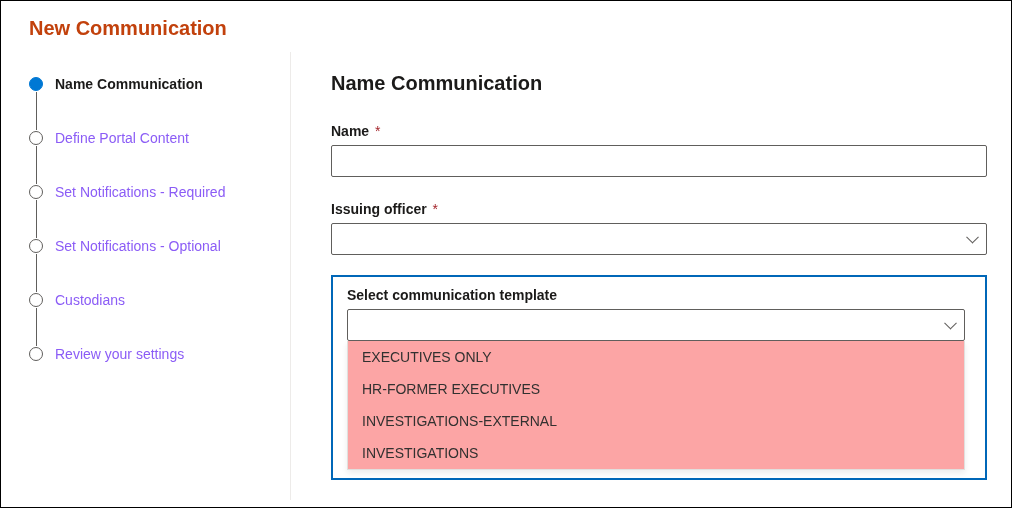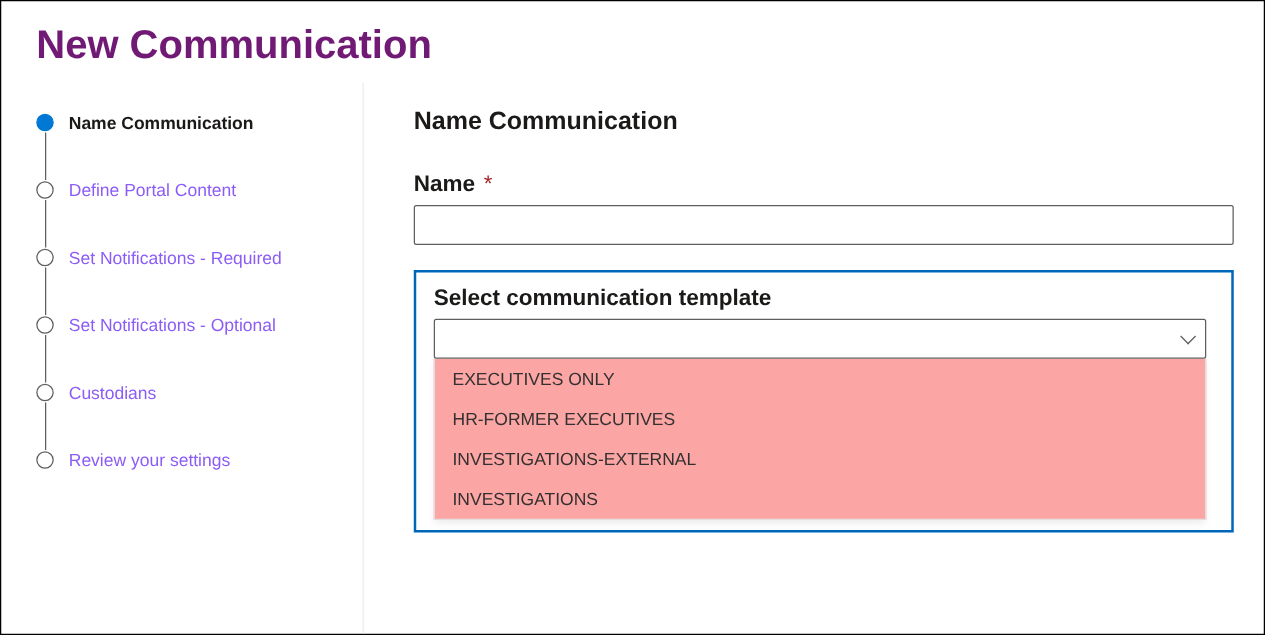--- a/index.html
+++ b/index.html
@@ -6,24 +6,24 @@
   body {
     font-family: "Segoe UI", -apple-system, BlinkMacSystemFont, sans-serif;
     background: #fff;
     color: #323130;
     width: 1012px;
     height: 508px;
     border: 1px solid #000;
     overflow: hidden;
   }
   .page-title {
-    font-size: 32px;
+    font-size: 20px;
     font-weight: 700;
     padding: 16px 0 12px 28px;
-    color: #701a75;
+    color: #c2410c;
   }
   .content {
     display: flex;
     height: calc(100% - 58px);
   }
   .sidebar {
     width: 290px;
     border-right: 1px solid #edebe9;
     padding: 24px 0 0 28px;
   }
@@ -67,21 +67,21 @@
   .section-title {
     font-size: 20px;
     font-weight: 700;
     color: #1b1a19;
     margin-bottom: 28px;
   }
   .field {
     margin-bottom: 24px;
   }
   .field-label {
-    font-size: 18px;
+    font-size: 14px;
     font-weight: 600;
     color: #1b1a19;
     margin-bottom: 6px;
     display: block;
   }
   .req { color: #a4262c; margin-left: 2px; font-weight: 400; }
   .text-input, .select-input {
     width: 100%;
     height: 32px;
     border: 1px solid #605e5c;
@@ -172,20 +172,29 @@
     <h2 class="section-title">Name Communication</h2>
 
     <div class="field">
       <label class="field-label">
         <span>Name</span>
         <span class="req">*</span>
       </label>
       <input type="text" class="text-input" value="" style="">
     </div>
 
+    <div class="field">
+      <label class="field-label">
+        <span>Issuing officer</span>
+        <span class="req">*</span>
+      </label>
+      <div class="select-wrap">
+        <input type="text" class="select-input" readonly="" value="" style="">
+      </div>
+    </div>
 
     <div class="template-block">
       <label class="field-label">Select communication template</label>
       <div class="select-wrap">
         <input type="text" class="select-input" readonly="" value="" style="">
       </div>
       <div class="dropdown-list">
         <div class="dropdown-item">EXECUTIVES ONLY</div>
         <div class="dropdown-item">HR-FORMER EXECUTIVES</div>
         <div class="dropdown-item">INVESTIGATIONS-EXTERNAL</div>

